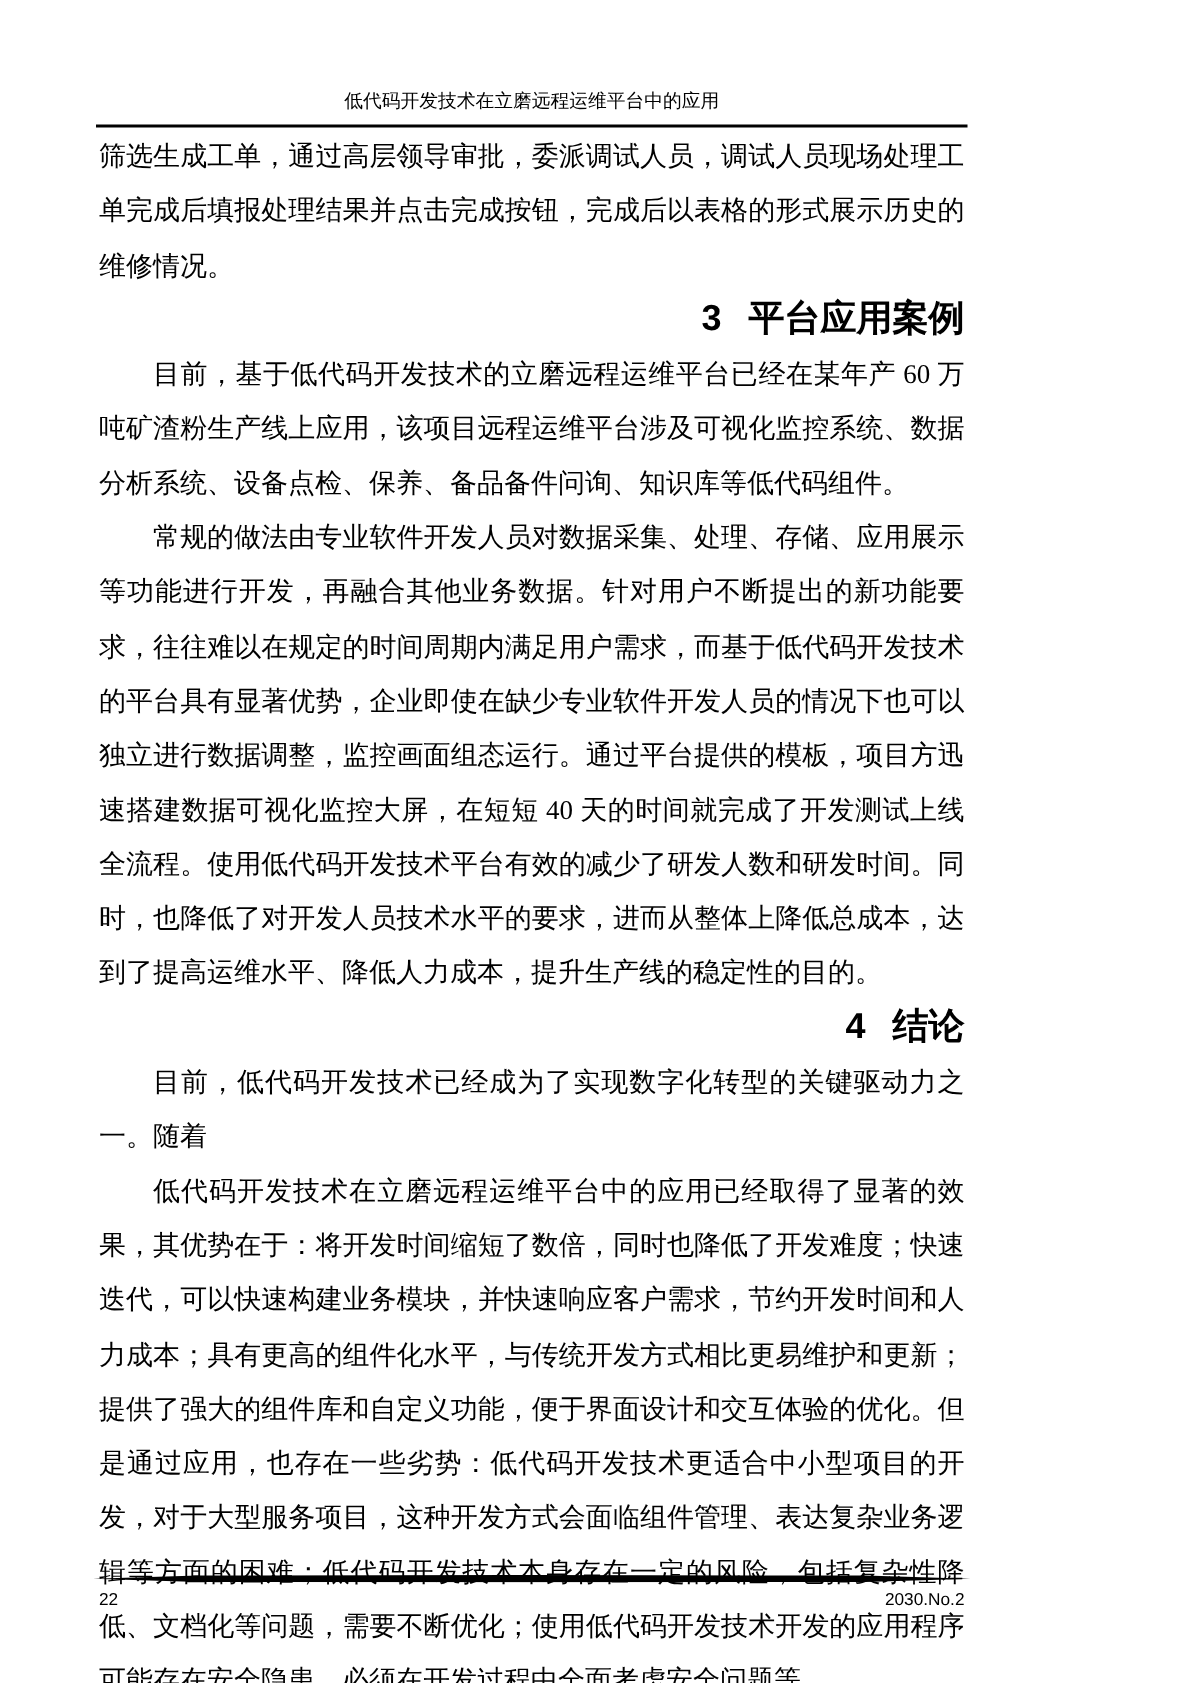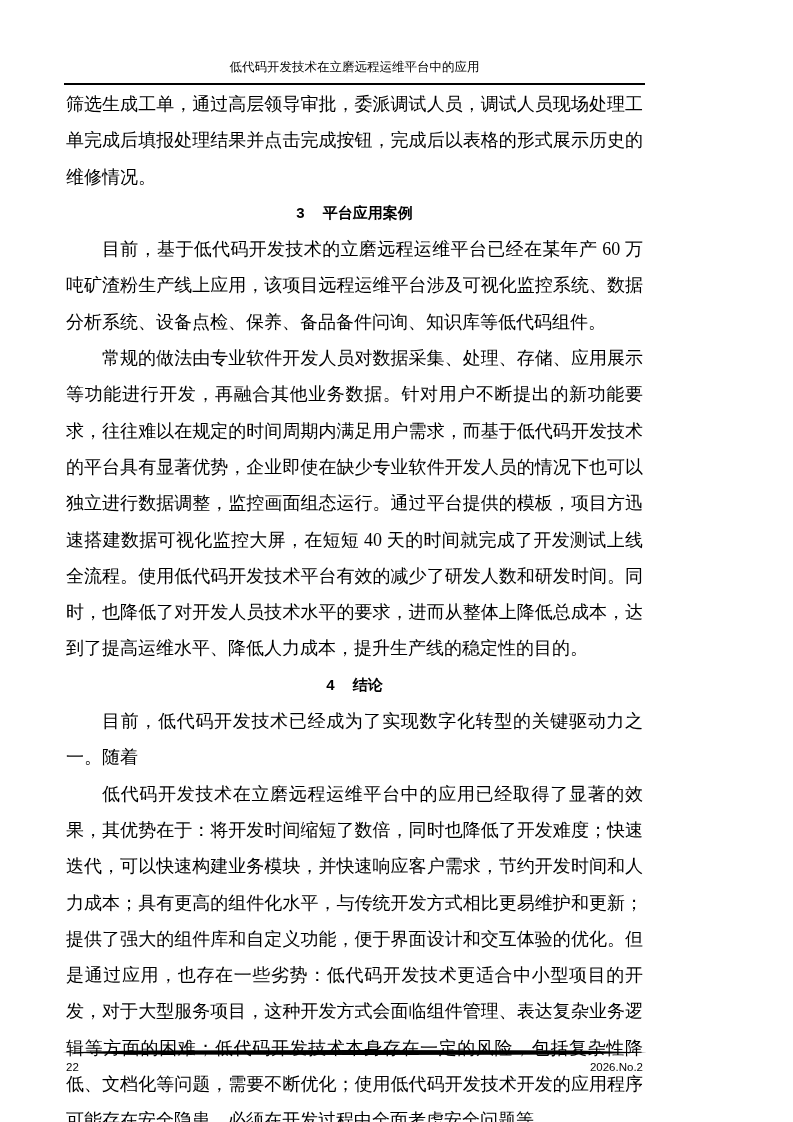--- a/index.html
+++ b/index.html
@@ -37,25 +37,25 @@
     text-align: justify;
   }
   .body-text p {
     margin: 0;
   }
   .body-text p.indent {
     text-indent: 2em;
   }
   .section-heading {
     margin: 0;
-    font-size: 15px;
+    font-size: 24px;
     line-height: 36.3px;
     font-weight: bold;
     font-family: "Liberation Sans", "DejaVu Sans", sans-serif;
-    text-align: center;
+    text-align: right;
   }
   .section-heading .sec-num {
     display: inline-block;
     margin-right: 18px;
   }
   .footer-rule {
     position: absolute;
     top: 1050px;
     left: 62px;
     right: 62px;
@@ -107,16 +107,16 @@
     <p class="indent">目前，低代码开发技术已经成为了实现数字化转型的关键驱动力之一。随着</p>
 
     <p class="indent">低代码开发技术在立磨远程运维平台中的应用已经取得了显著的效果，其优势在于：将开发时间缩短了数倍，同时也降低了开发难度；快速迭代，可以快速构建业务模块，并快速响应客户需求，节约开发时间和人力成本；具有更高的组件化水平，与传统开发方式相比更易维护和更新；提供了强大的组件库和自定义功能，便于界面设计和交互体验的优化。但是通过应用，也存在一些劣势：低代码开发技术更适合中小型项目的开发，对于大型服务项目，这种开发方式会面临组件管理、表达复杂业务逻辑等方面的困难；低代码开发技术本身存在一定的风险，包括复杂性降低、文档化等问题，需要不断优化；使用低代码开发技术开发的应用程序可能存在安全隐患，必须在开发过程中全面考虑安全问题等。</p>
 
   </div>
 
   <div class="footer-rule"></div>
 
   <div class="footer-bar">
     <span class="footer-page-number">22</span>
-    <span class="footer-issue">2026.No.2</span>
+    <span class="footer-issue">2030.No.2</span>
   </div>
 
 </div>
 
 </body></html>

